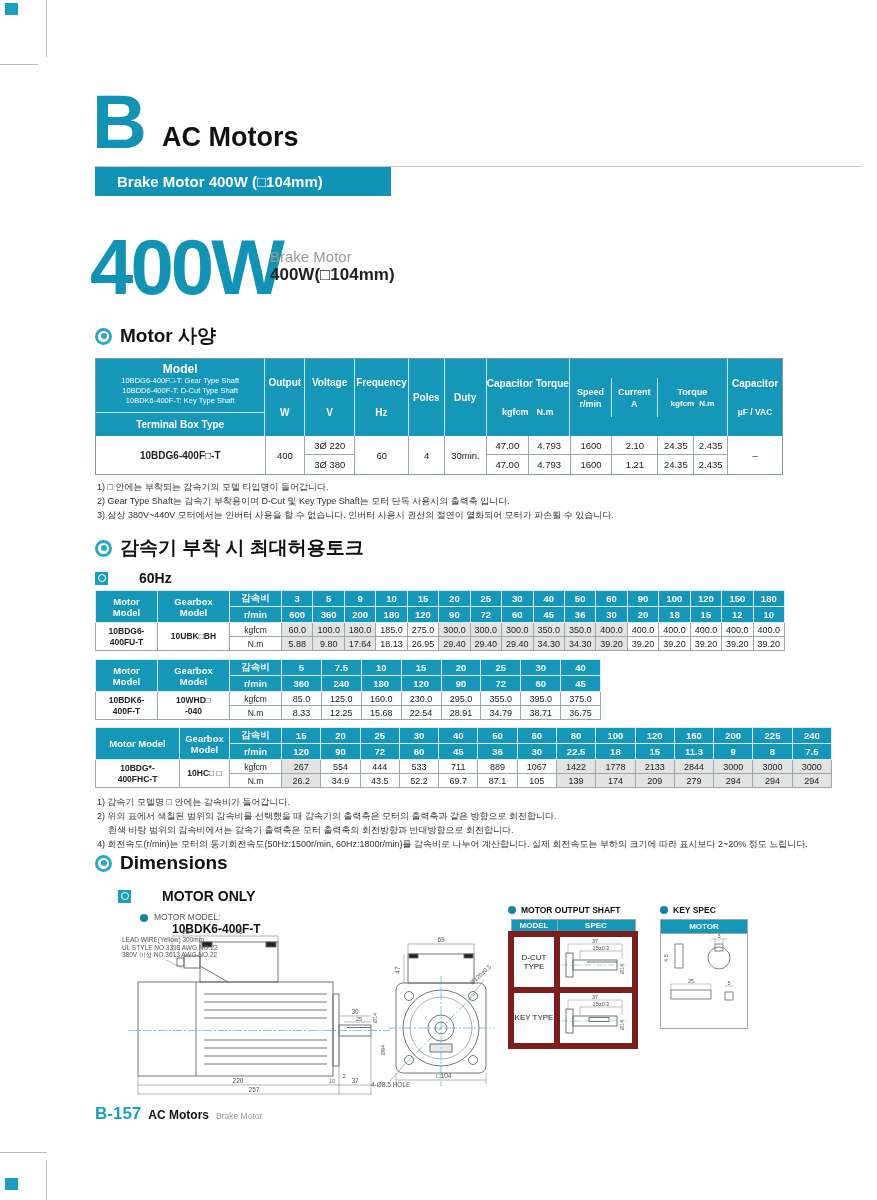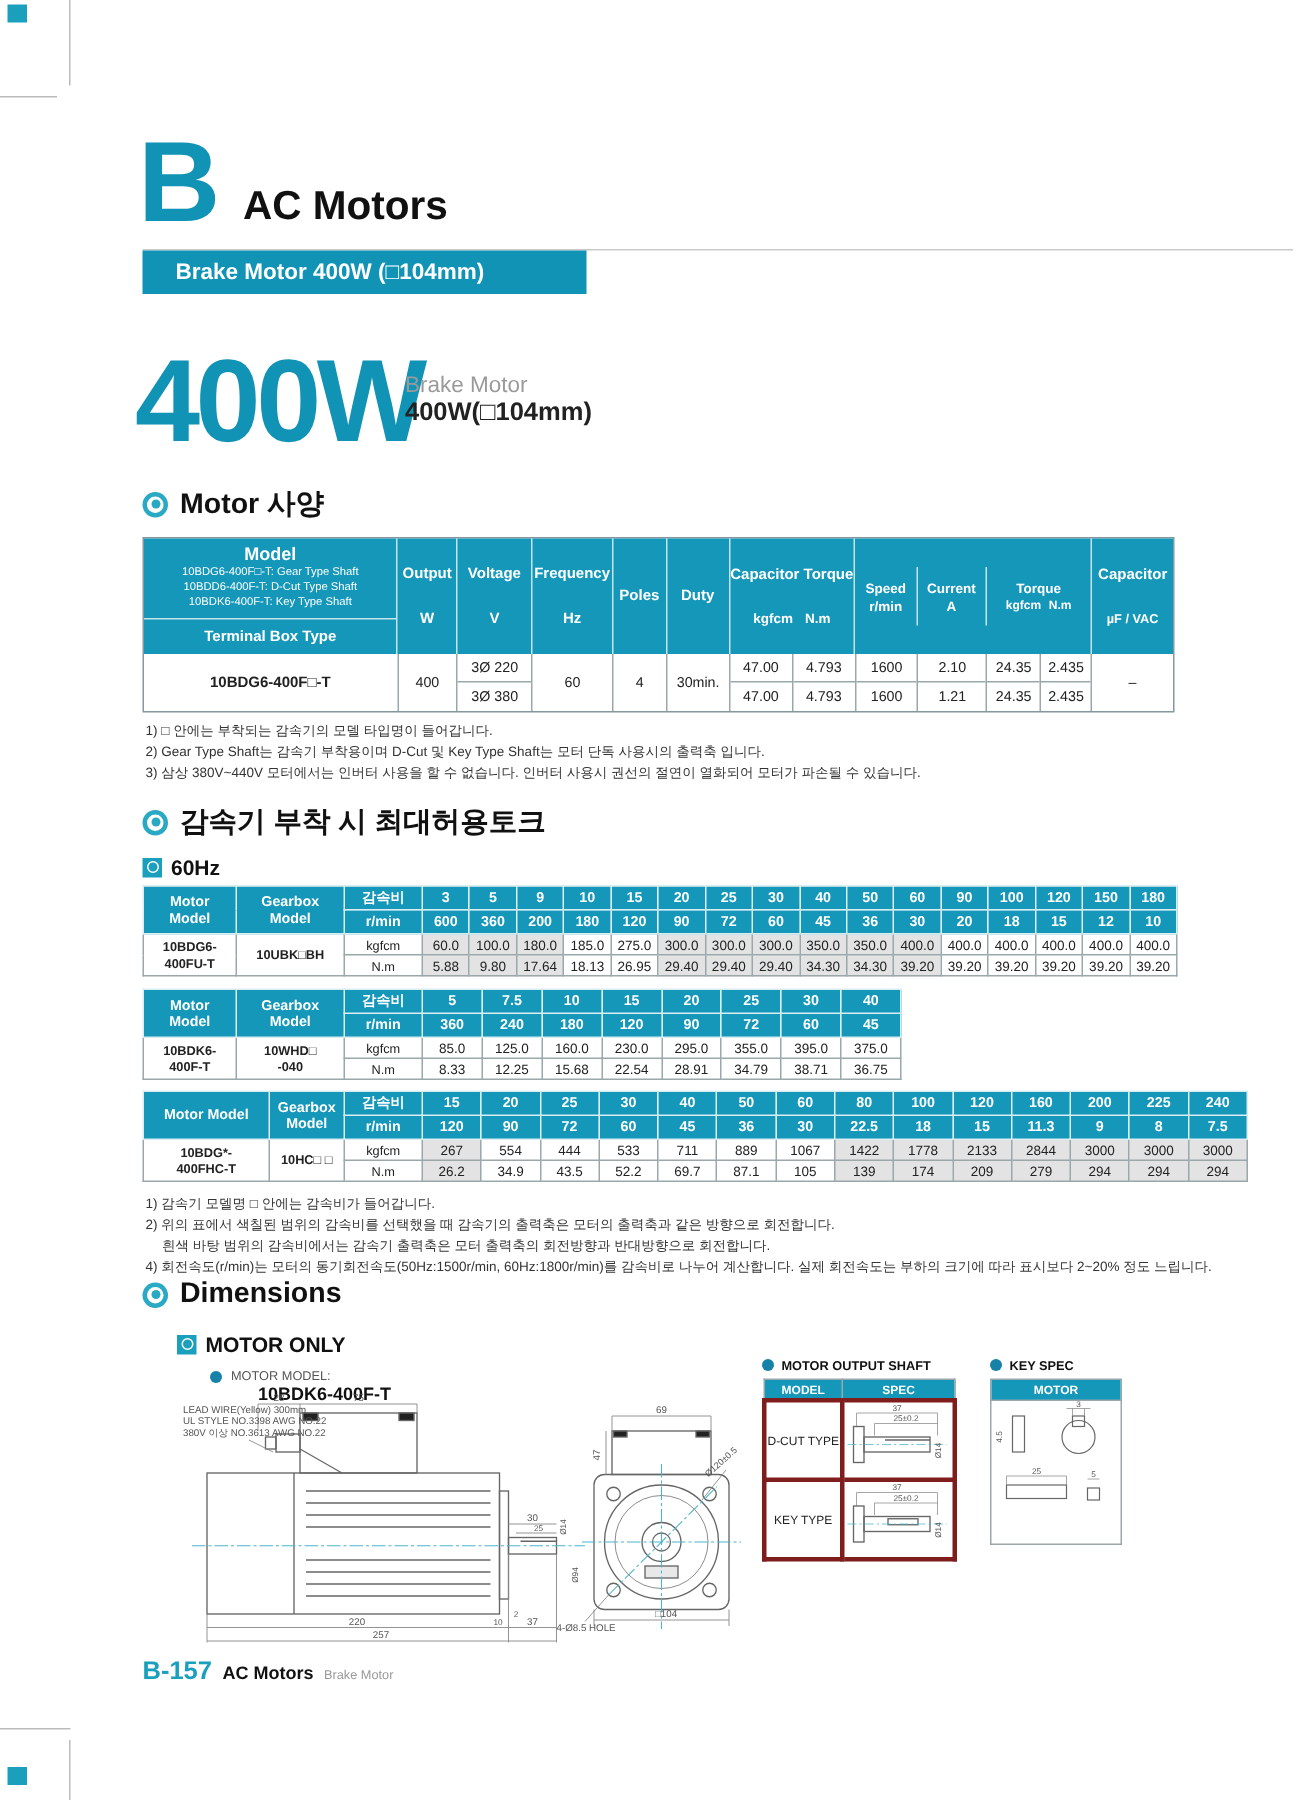--- a/index.html
+++ b/index.html
@@ -24,21 +24,21 @@
   .hero-sub .s1 { font-size:15px; color:#9a9a9a; }
   .hero-sub .s2 { font-size:17px; font-weight:bold; color:#222; }
 
   
   .sec-head { position:absolute; display:flex; align-items:center; gap:8px;text-align:center; }
   .sec-head .txt { font-size:19px; font-weight:bold; color:#111; }
   .sec-icon { display:inline-block; width:17px; height:17px; border-radius:50%; background:#2aa9c4; position:relative; }
   .sec-icon i { position:absolute; inset:3px; border-radius:50%; background:#fff; }
   .sec-icon i::after { content:""; position:absolute; inset:2.5px; border-radius:50%; background:#2aa9c4; }
   .sub-head { position:absolute; display:flex; align-items:center; gap:6px; }
-  .sub-head .txt { font-size:14px; font-weight:bold; color:#111; }
+  .sub-head .txt { font-size:14px; font-weight:bold; color:#111;margin-left:25px; }
   .sq-icon { display:inline-block; width:13px; height:13px; background:#1aa0bd; position:relative; }
   .sq-icon::after { content:""; position:absolute; inset:2.5px; border-radius:50%; border:1.5px solid #fff; }
   .blt { display:inline-block; width:8px; height:8px; border-radius:50%; background:#1682a8; }
 
   
   .t1 { position:absolute; border:1px solid #84989e; }
   .t1r { display:flex; }
   .t1r.h { background:#1597b9; color:#fff; }
   .hc { border-right:1px solid rgba(255,255,255,.75); display:flex; flex-direction:column; align-items:center;
         justify-content:center; text-align:center; font-size:10px; font-weight:bold; }
@@ -75,21 +75,21 @@
   .rt td.sh { background:#e3e3e3; }
 
   
   .mm-label { font-size:8.5px; color:#555; }
   .mm-model { font-size:12px; font-weight:bold; color:#111;margin-left:18px; }
 
   
   .ptitle { display:flex; align-items:center; gap:5px; font-size:8.5px; font-weight:bold; color:#111; margin-bottom:4px; }
   .pt { border-collapse:collapse; }
   .pt th { background:#1597b9; color:#fff; font-size:8px; font-weight:bold; height:14px; border:1px solid #9aa7ab; }
-  .pt td { border:3px solid #7f1d1d; font-size:8px; text-align:center; height:52px; background:#fff; }
+  .pt td { border:6px solid #7f1d1d; font-size:8px; text-align:center; height:52px; background:#fff; }
   .pbox2 { border:1px solid #9aa7ab; background:#fff; }
   .pth { background:#1597b9; color:#fff; font-size:8px; font-weight:bold; height:14px; line-height:14px; text-align:center; border-bottom:1px solid #9aa7ab; }
 
   
   .footer { position:absolute; left:95px; top:1104px; display:flex; align-items:baseline; gap:7px; }
   .footer .pno { color:#1aa0bd; font-size:17px; font-weight:bold; }
   .footer .ft1 { font-size:12px; font-weight:bold; color:#111; }
   .footer .ft2 { font-size:8.5px; color:#999; }
 
   svg text { font-family:"Liberation Sans", sans-serif; }

